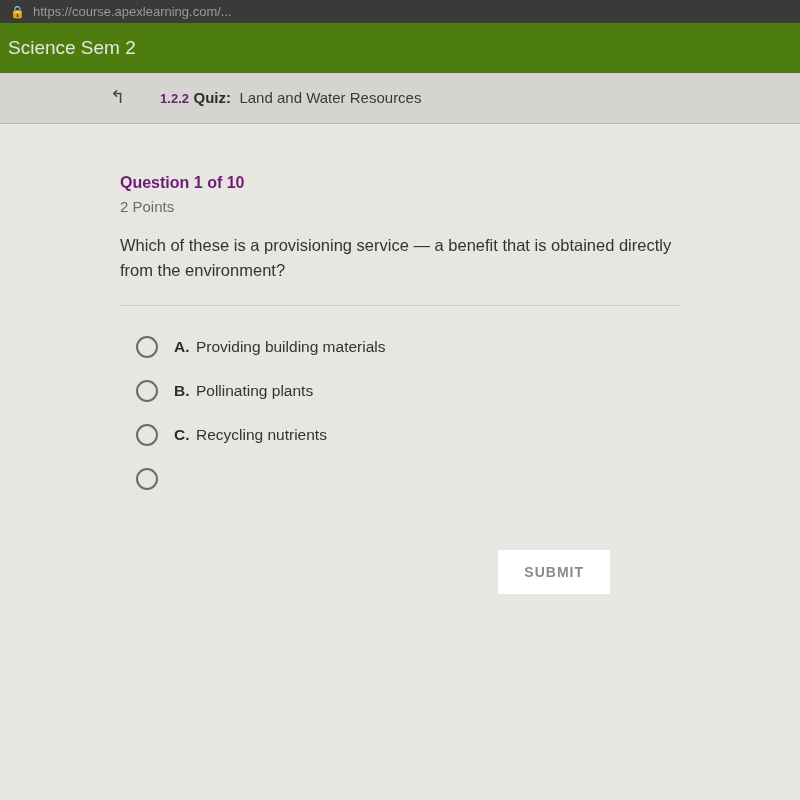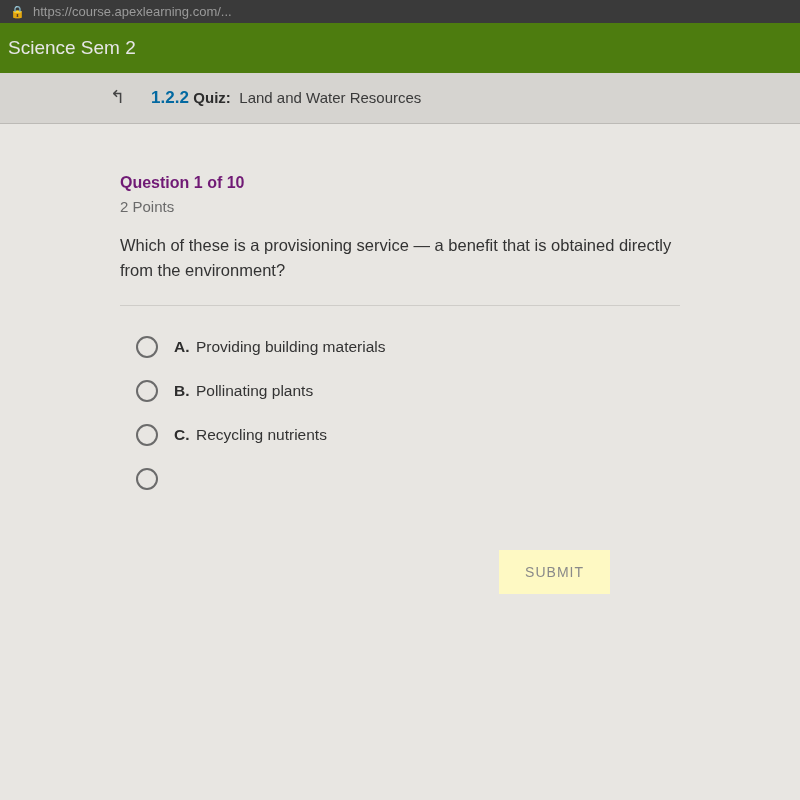--- a/index.html
+++ b/index.html
@@ -33,21 +33,21 @@
       display: flex;
       align-items: center;
       padding: 14px 18px 14px 110px;
       gap: 16px;
     }
     .back-icon {
       font-size: 18px;
       color: #454545;
       transform: translateY(-1px);
     }
-    .quiz-num { font-weight: bold; font-size: 17px; color: #0369a1; margin-left: 10px; }
+    .quiz-num { font-weight: bold; font-size: 13px; color: #701a75; margin-left: 19px; }
     .quiz-label { font-weight: bold; font-size: 15px; color: #2d2d2d; }
     .quiz-title { font-size: 15px; color: #3a3a3a; margin-left: 4px; }
     .content {
       padding: 50px 60px 0 120px;
       max-width: 740px;
     }
     .q-heading {
       font-weight: bold;
       font-size: 16px;
       color: #701a75;
@@ -88,27 +88,27 @@
       background: transparent;
     }
     .opt-letter { font-weight: bold; font-size: 15.5px; color: #2d2d2d; }
     .opt-text { font-size: 15.5px; color: #333; margin-left: 2px; }
     .submit-wrap {
       display: flex;
       justify-content: flex-end;
       padding: 38px 70px 0 0;
     }
     .submit-btn {
-      background: #fef9c3;
+      background: #ffffff;
       color: #8a8a8a;
       border: none;
       padding: 14px 26px;
       font-size: 14px;
       letter-spacing: 1px;
-      font-weight: 400;
+      font-weight: 700;
       cursor: pointer;
     }
   </style>
 </head>
 <body>
 
 <div class="url-bar">
   <span class="lock">🔒</span>
   <span>https://course.apexlearning.com/...</span>
 </div>

